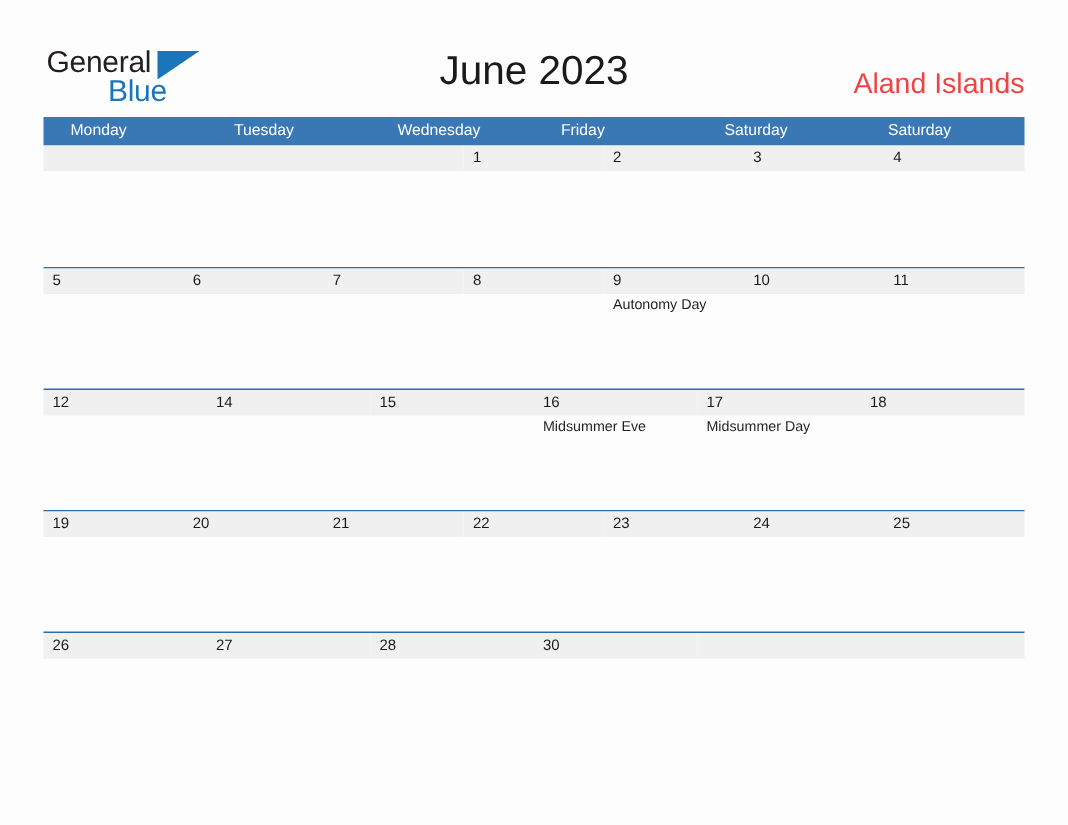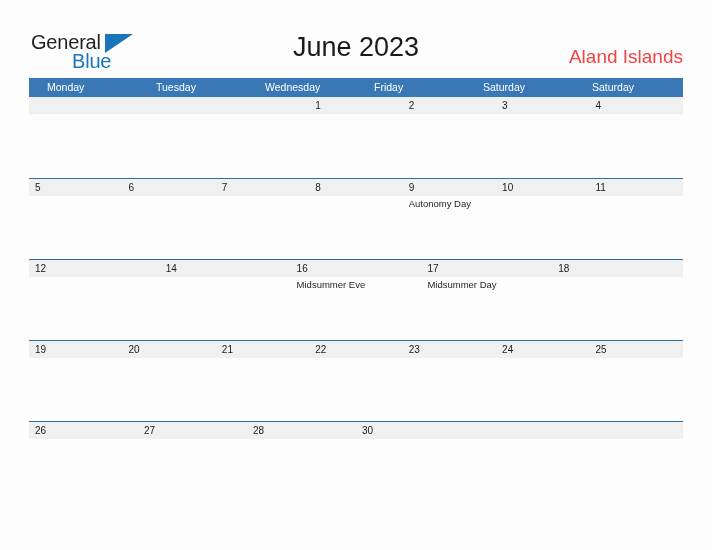--- a/index.html
+++ b/index.html
@@ -261,20 +261,24 @@
             <div class="day-cell">
               <div class="day-band"></div>
               <div class="day-number">12</div>
             </div>
             <div class="day-cell">
               <div class="day-band"></div>
               <div class="day-number">14</div>
             </div>
             <div class="day-cell">
               <div class="day-band"></div>
+              <div class="day-number">15</div>
+            </div>
+            <div class="day-cell">
+              <div class="day-band"></div>
               <div class="day-number">16</div>
               <div class="day-events">
                 <div class="event">Midsummer Eve</div>
               </div>
             </div>
             <div class="day-cell">
               <div class="day-band"></div>
               <div class="day-number">17</div>
               <div class="day-events">
                 <div class="event">Midsummer Day</div>

